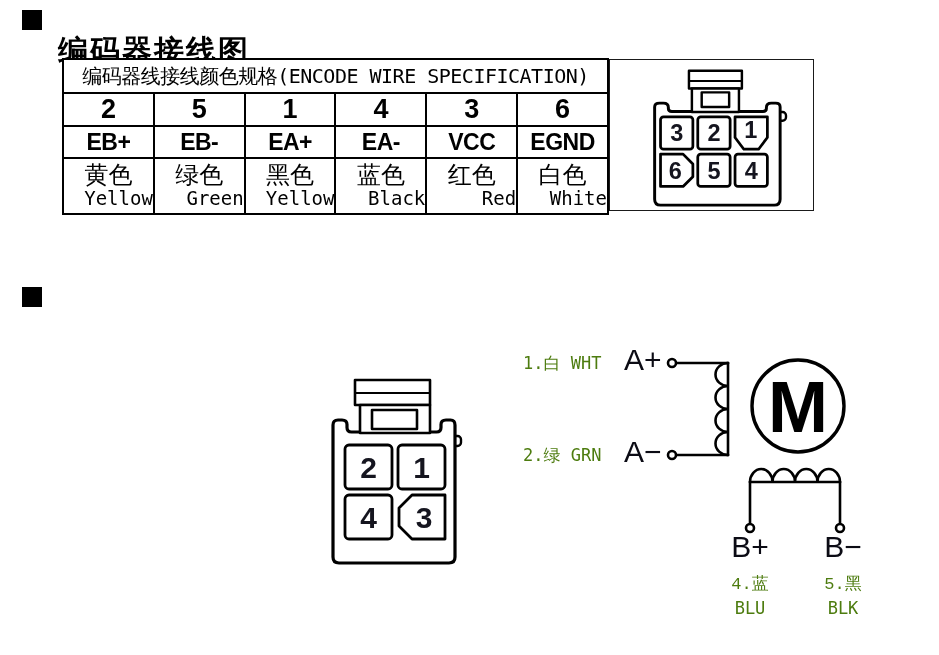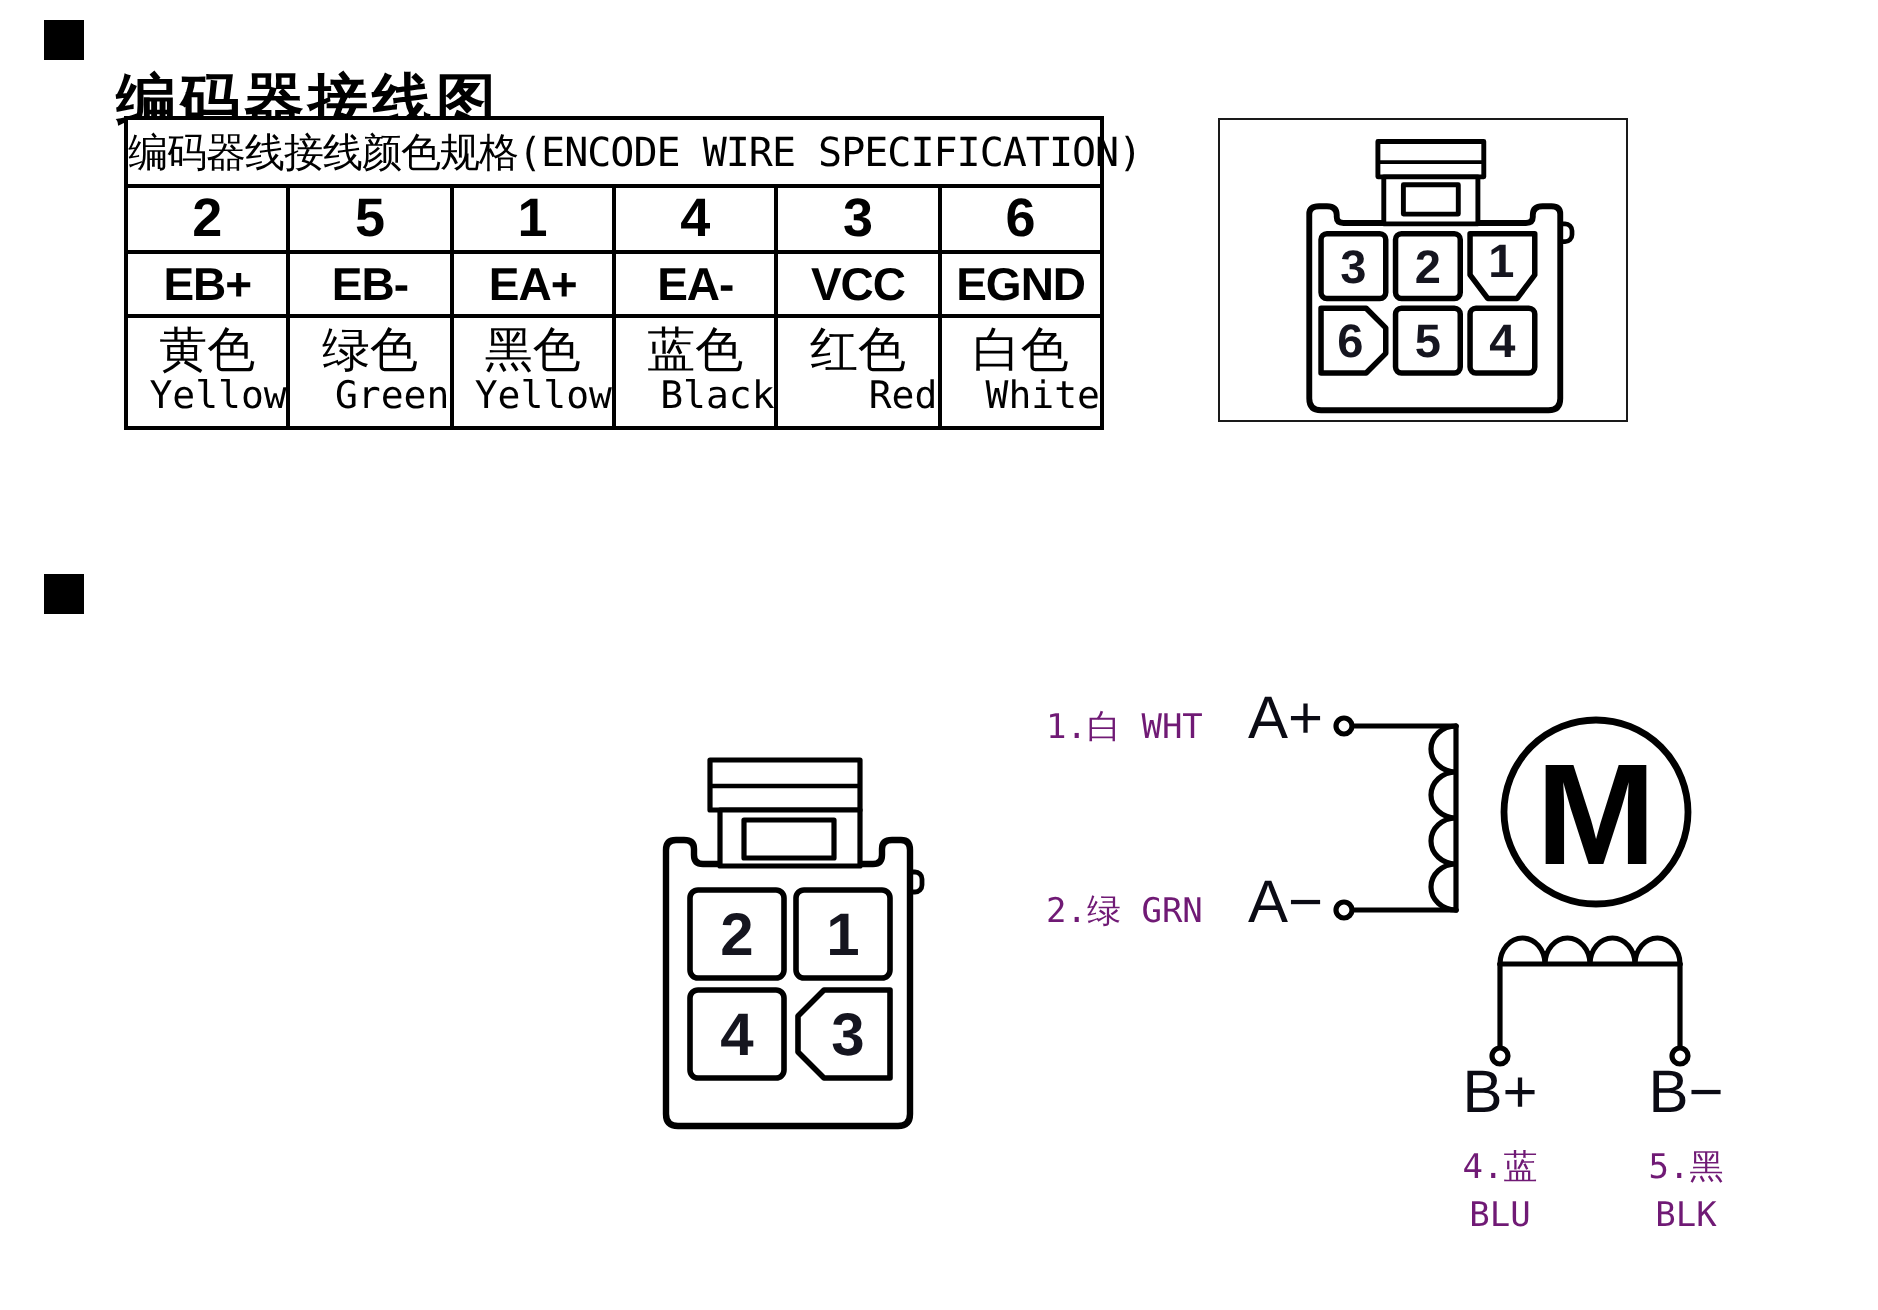--- a/index.html
+++ b/index.html
@@ -3,41 +3,41 @@
 <meta charset="utf-8">
 <style>
   html,body{margin:0;padding:0;background:#fff;}
   .canvas{position:relative;width:939px;height:655px;background:#fff;overflow:hidden;
           font-family:"Liberation Sans",sans-serif;color:#000;}
   .abs{position:absolute;}
   .bullet{width:20px;height:20px;background:#000;}
   .sec-title{font-family:Liberation Sans, sans-serif;font-weight:700;
              font-size:30px;letter-spacing:2px;white-space:nowrap;color:#000;margin-top:28px;}
   
-  table.spec{border-collapse:collapse;table-layout:fixed;width:490px;background:#fff;}
+  table.spec{border-collapse:collapse;table-layout:fixed;width:547px;background:#fff;}
   table.spec td{border:2px solid #000;text-align:center;vertical-align:middle;padding:0;overflow:visible;}
   td.hdr{height:32px;text-align:left;padding-left:4px;font-family:"DejaVu Sans Mono","DejaVu Sans",monospace;
          font-size:20px;letter-spacing:-0.5px;white-space:nowrap;}
   td.pin{height:30px;font-weight:700;font-size:27px;font-family:"Liberation Sans",sans-serif;}
   td.sig{height:30px;font-weight:700;font-size:23px;font-family:"Liberation Sans",sans-serif;letter-spacing:-0.5px;}
   td.clr{height:54px;}
   .clr-cn{font-size:24px;line-height:24px;font-family:"DejaVu Sans Mono","DejaVu Sans",monospace;}
   .clr-en{font-size:19px;line-height:22px;font-family:"DejaVu Sans Mono","DejaVu Sans",monospace;text-align:right;}
   .conn-box{border:1.5px solid #1a1a1a;background:#fff;}
   
   .line{fill:#fff;stroke:#000;stroke-linejoin:round;}
   .wire{fill:none;stroke:#000;stroke-linecap:round;}
   .pin-num{font:700 24px "Liberation Sans",sans-serif;fill:#15151f;text-anchor:middle;}
   .pin-num4{font:700 30px "Liberation Sans",sans-serif;fill:#15151f;text-anchor:middle;}
   .motor-m{font:700 72px "Liberation Sans",sans-serif;fill:#000;text-anchor:middle;}
   
-  .lbl-mono{font-family:"DejaVu Sans Mono","DejaVu Sans",monospace;font-size:17px;white-space:nowrap;color:#701a75;}
+  .lbl-mono{font-family:"DejaVu Sans Mono","DejaVu Sans",monospace;font-size:17px;white-space:nowrap;color:#4d7c0f;}
   .lbl-term{font-family:"Liberation Sans",sans-serif;font-size:30px;line-height:30px;white-space:nowrap;color:#0b0b14;}
   .b-group{width:90px;text-align:center;}
-  .b-group .cn{margin-top:10px;}
+  .b-group .cn{margin-top:10px;font-family:Liberation Mono, monospace;}
   .b-group .en{margin-top:3px;}
 </style>
 </head>
 <body>
 
 <div class="canvas">
 
   <div class="abs bullet" style="left:22px;top:10px;"></div>
   <div class="abs sec-title" style="left:58px;top:3px;">编码器接线图</div>
 

